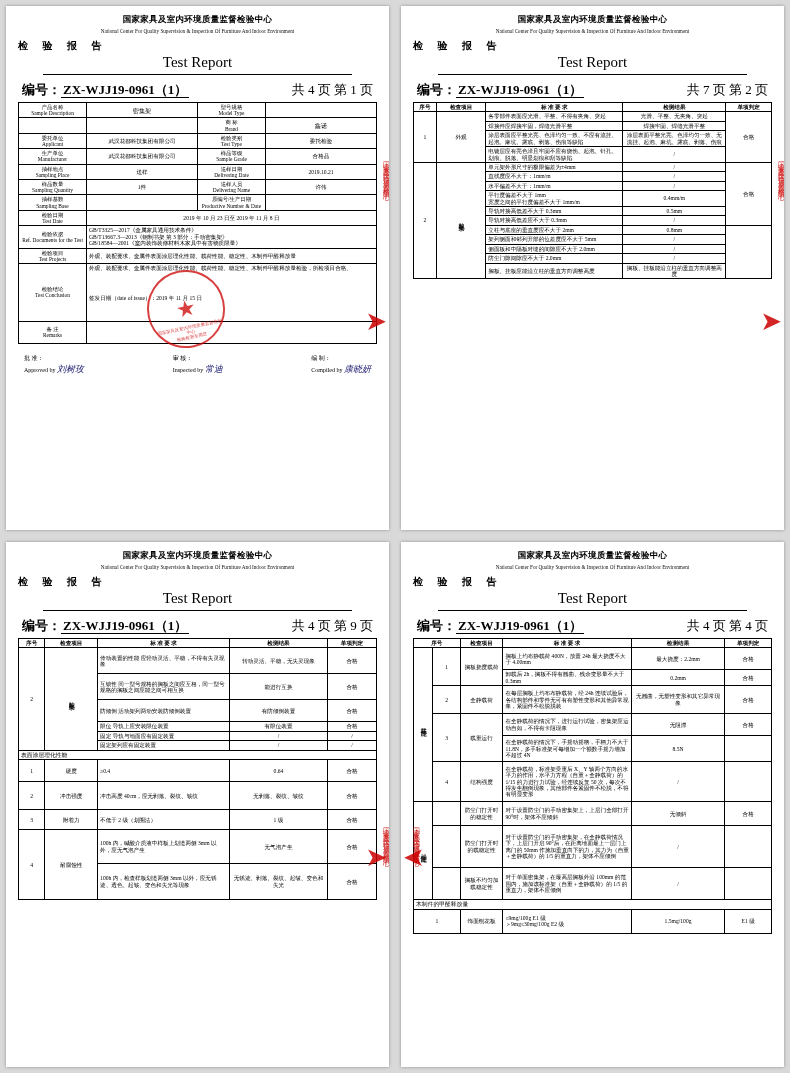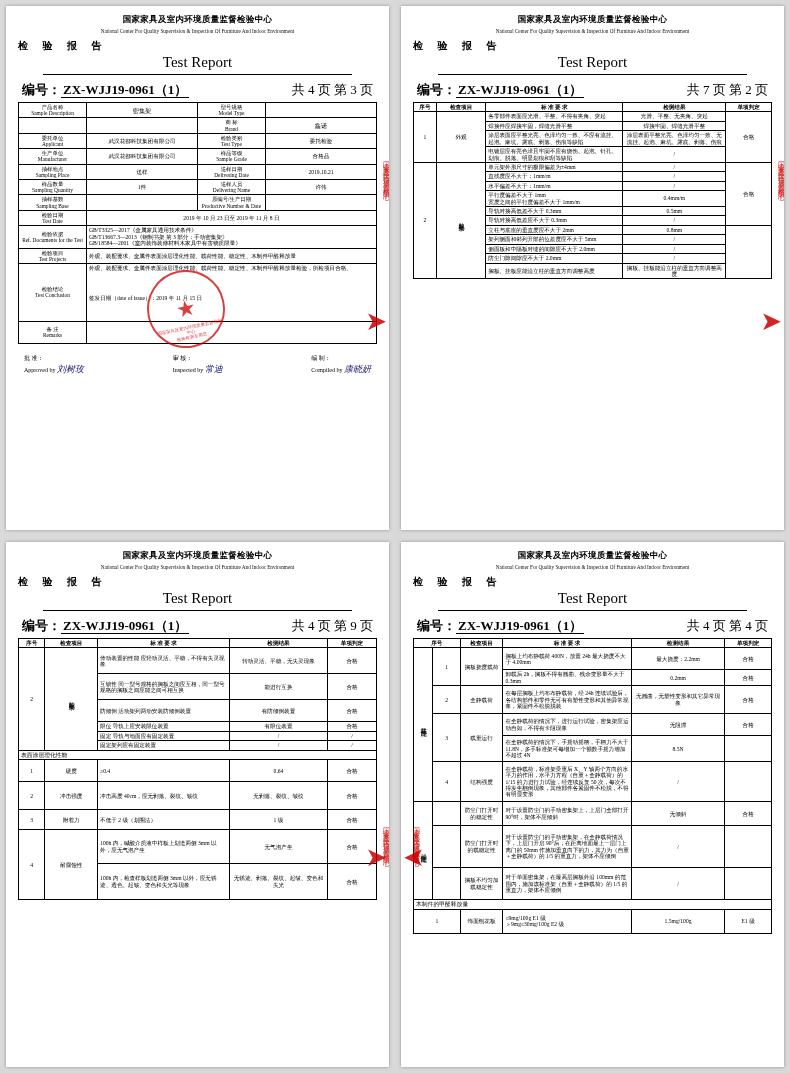--- a/index.html
+++ b/index.html
@@ -42,21 +42,21 @@
     <div class="inner">
       <div class="org">国家家具及室内环境质量监督检验中心</div>
       <div class="org-en">National Center For Quality Supervision &amp; Inspection Of Furniture And Indoor Environment</div>
       <div class="rep-cn">检 验 报 告</div>
       <div class="rep-en">Test Report</div>
       <div class="noline"></div>
       <div class="meta">
         <div class="no">
           <span>编号：</span><u>ZX-WJJ19-0961（1）</u>
         </div>
-        <div>共 4 页 第 3 页</div>
+        <div>共 4 页 第 1 页</div>
       </div>
 
       <table>
         <colgroup>
             <col style="width:19%">
             <col style="width:31%">
             <col style="width:19%">
             <col style="width:31%">
           </colgroup>
         <tbody>

